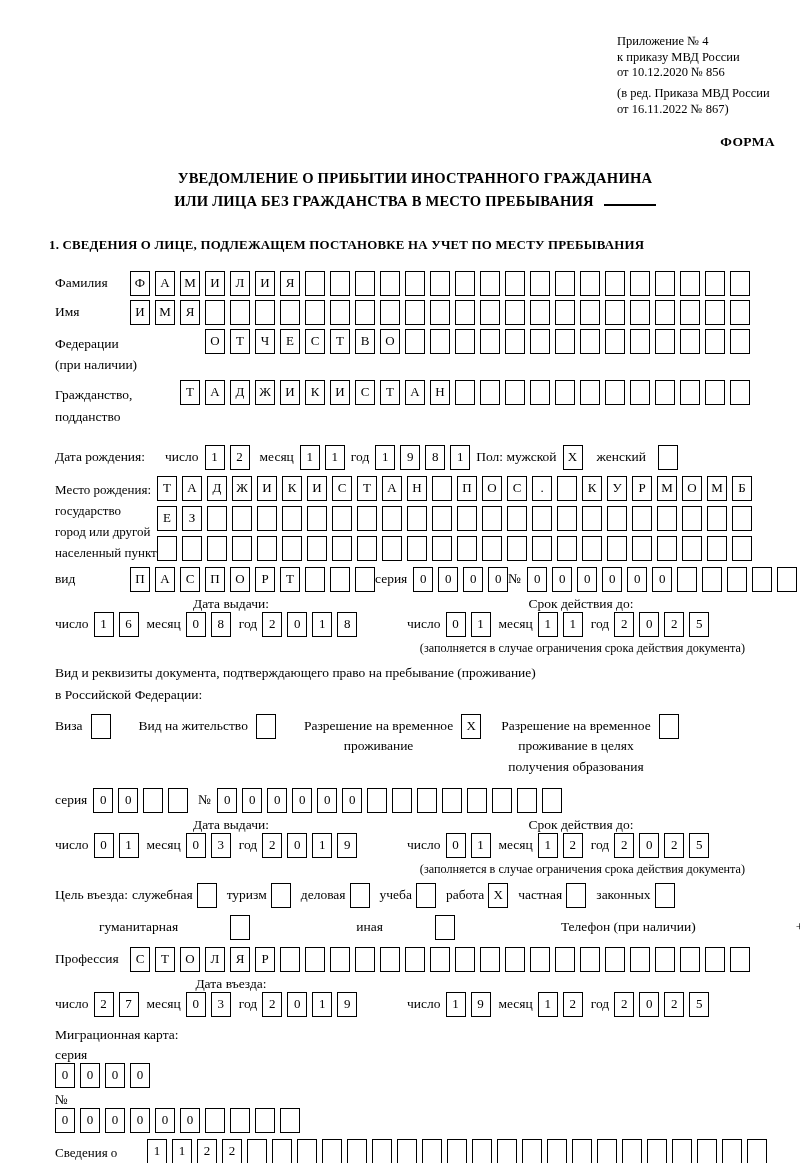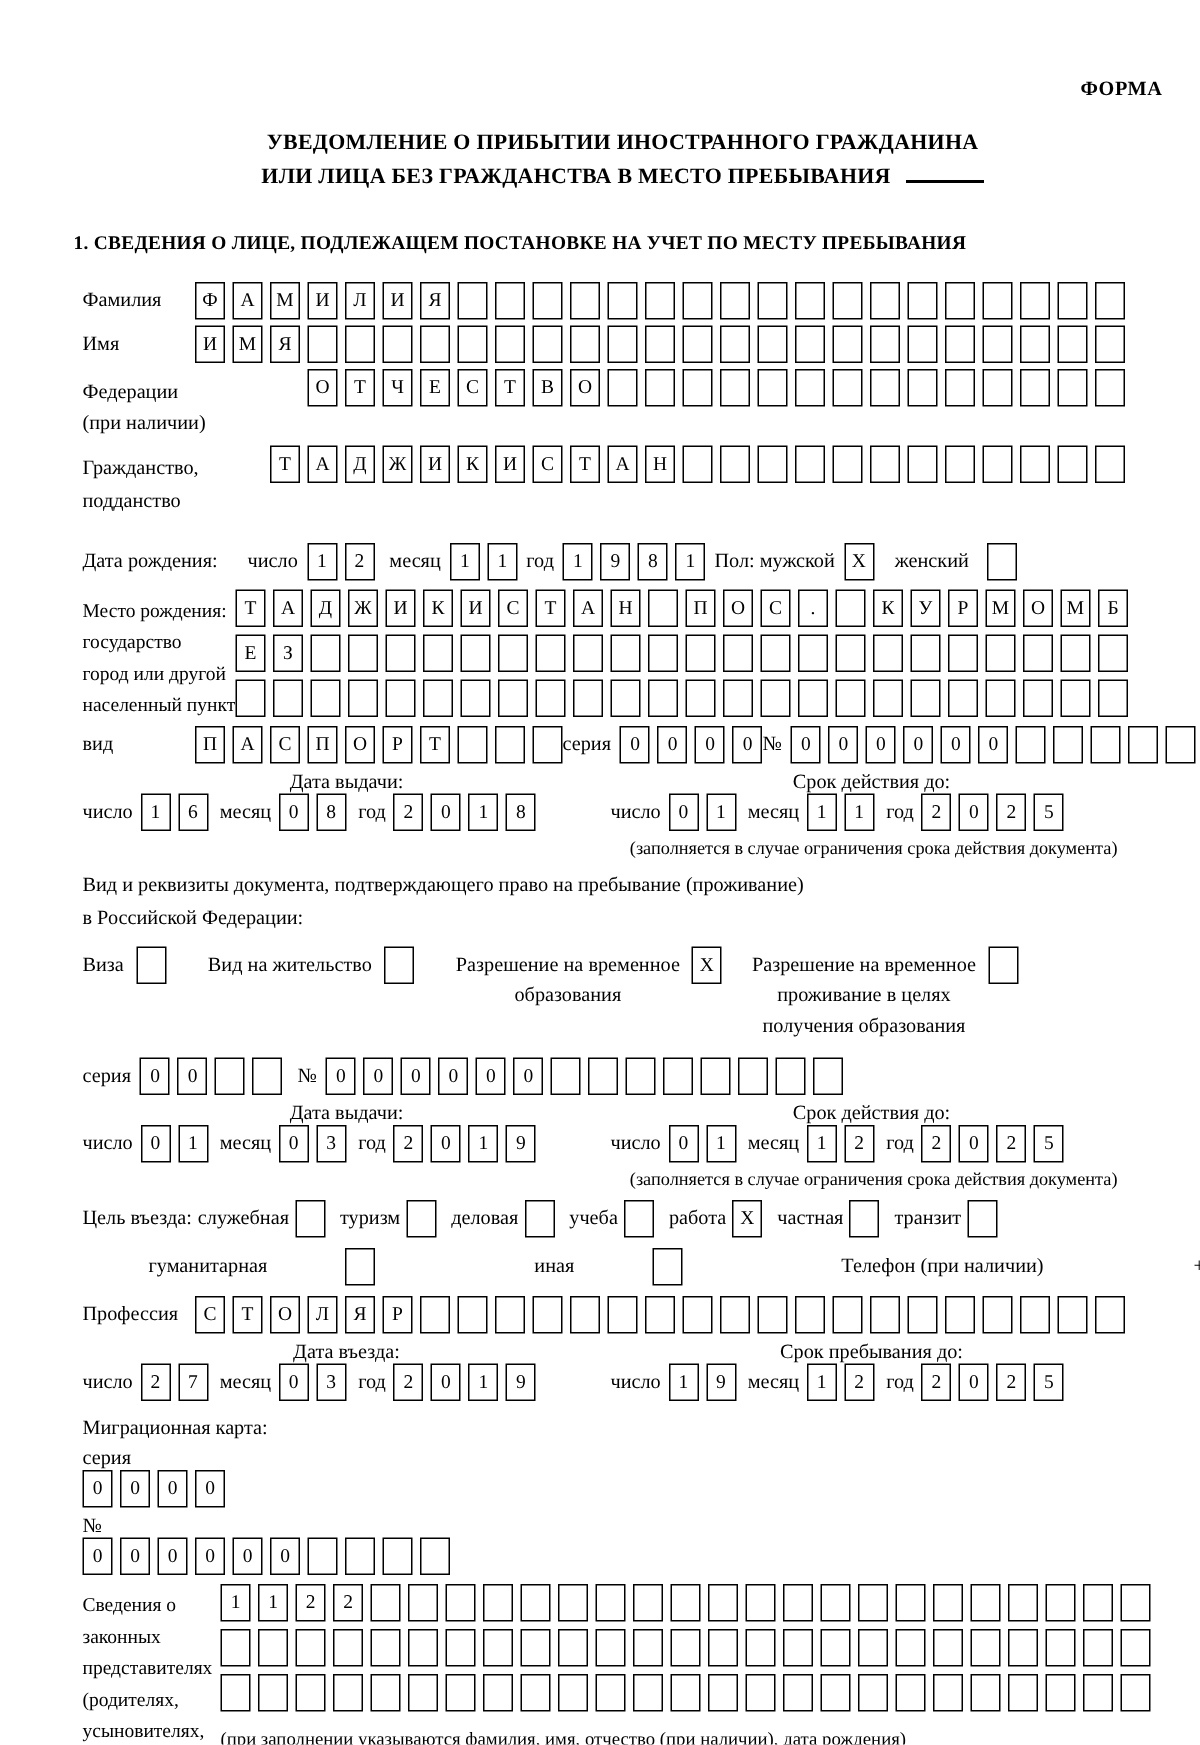--- a/index.html
+++ b/index.html
@@ -58,20 +58,27 @@
   .purpose-row{display:flex;align-items:flex-start;font-size:13.5px;margin-bottom:7px;}
   .purpose-row .dl{margin-right:4px;}
   .purpose-row .cell{margin-right:10px;}
   .repr-note{font-size:12.5px;margin-top:6px;white-space:nowrap;}
 </style>
 </head>
 <body>
 
 <div class="page">
 
+  <div class="note-block">
+    <div>Приложение № 4</div>
+    <div>к приказу МВД России</div>
+    <div>от 10.12.2020 № 856</div>
+    <div class="sub">(в ред. Приказа МВД России</div>
+    <div>от 16.11.2022 № 867)</div>
+  </div>
 
   <div class="form-label">ФОРМА</div>
 
   <div class="title">
     <div>УВЕДОМЛЕНИЕ О ПРИБЫТИИ ИНОСТРАННОГО ГРАЖДАНИНА</div>
     <div><span>ИЛИ ЛИЦА БЕЗ ГРАЖДАНСТВА В МЕСТО ПРЕБЫВАНИЯ</span><span class="blank"></span></div>
   </div>
 
   <div class="section-heading">1. СВЕДЕНИЯ О ЛИЦЕ, ПОДЛЕЖАЩЕМ ПОСТАНОВКЕ НА УЧЕТ ПО МЕСТУ ПРЕБЫВАНИЯ</div>
 
@@ -418,21 +425,21 @@
     </span>
     <span class="gap28"></span>
     <span class="opt">
       <span class="ol">Вид на жительство</span>
       <span class="cell"></span>
     </span>
     <span class="gap28"></span>
     <span class="opt">
       <span class="ol">
         <div>Разрешение на временное</div>
-        <div>образования</div>
+        <div>проживание</div>
       </span>
       <span class="cell">X</span>
     </span>
     <span class="gap20"></span>
     <span class="opt">
       <span class="ol">
         <div>Разрешение на временное</div>
         <div>проживание в целях</div>
         <div>получения образования</div>
       </span>
@@ -521,21 +528,21 @@
     <span class="dl">туризм</span>
     <span class="cell"></span>
     <span class="dl">деловая</span>
     <span class="cell"></span>
     <span class="dl">учеба</span>
     <span class="cell"></span>
     <span class="dl">работа</span>
     <span class="cell">X</span>
     <span class="dl">частная</span>
     <span class="cell"></span>
-    <span class="dl">транзит</span>
+    <span class="dl">законных</span>
     <span class="cell"></span>
   </div>
 
   <div class="purpose-row" style="margin-left:44px;gap:48px;">
     <span class="dl">гуманитарная</span>
     <span class="cell"></span>
     <span class="gap10"></span>
     <span class="dl">иная</span>
     <span class="cell"></span>
     <span class="gap20"></span>
@@ -582,21 +589,20 @@
         <span class="cell"></span>
         <span class="cell"></span>
         <span class="cell"></span>
         <span class="cell"></span>
         <span class="cell"></span>
       </span>
   </div>
 
   <div class="dt-row">
     <div class="dt-l">Дата въезда:</div>
-    <div class="dt-r">Срок пребывания до:</div>
   </div>
   <div class="frow">
     <span class="dhalf">
       <span class="dl">число</span>
       <span class="cells">
           <span class="cell">2</span>
           <span class="cell">7</span>
         </span>
       <span class="dl">месяц</span>
       <span class="cells">

